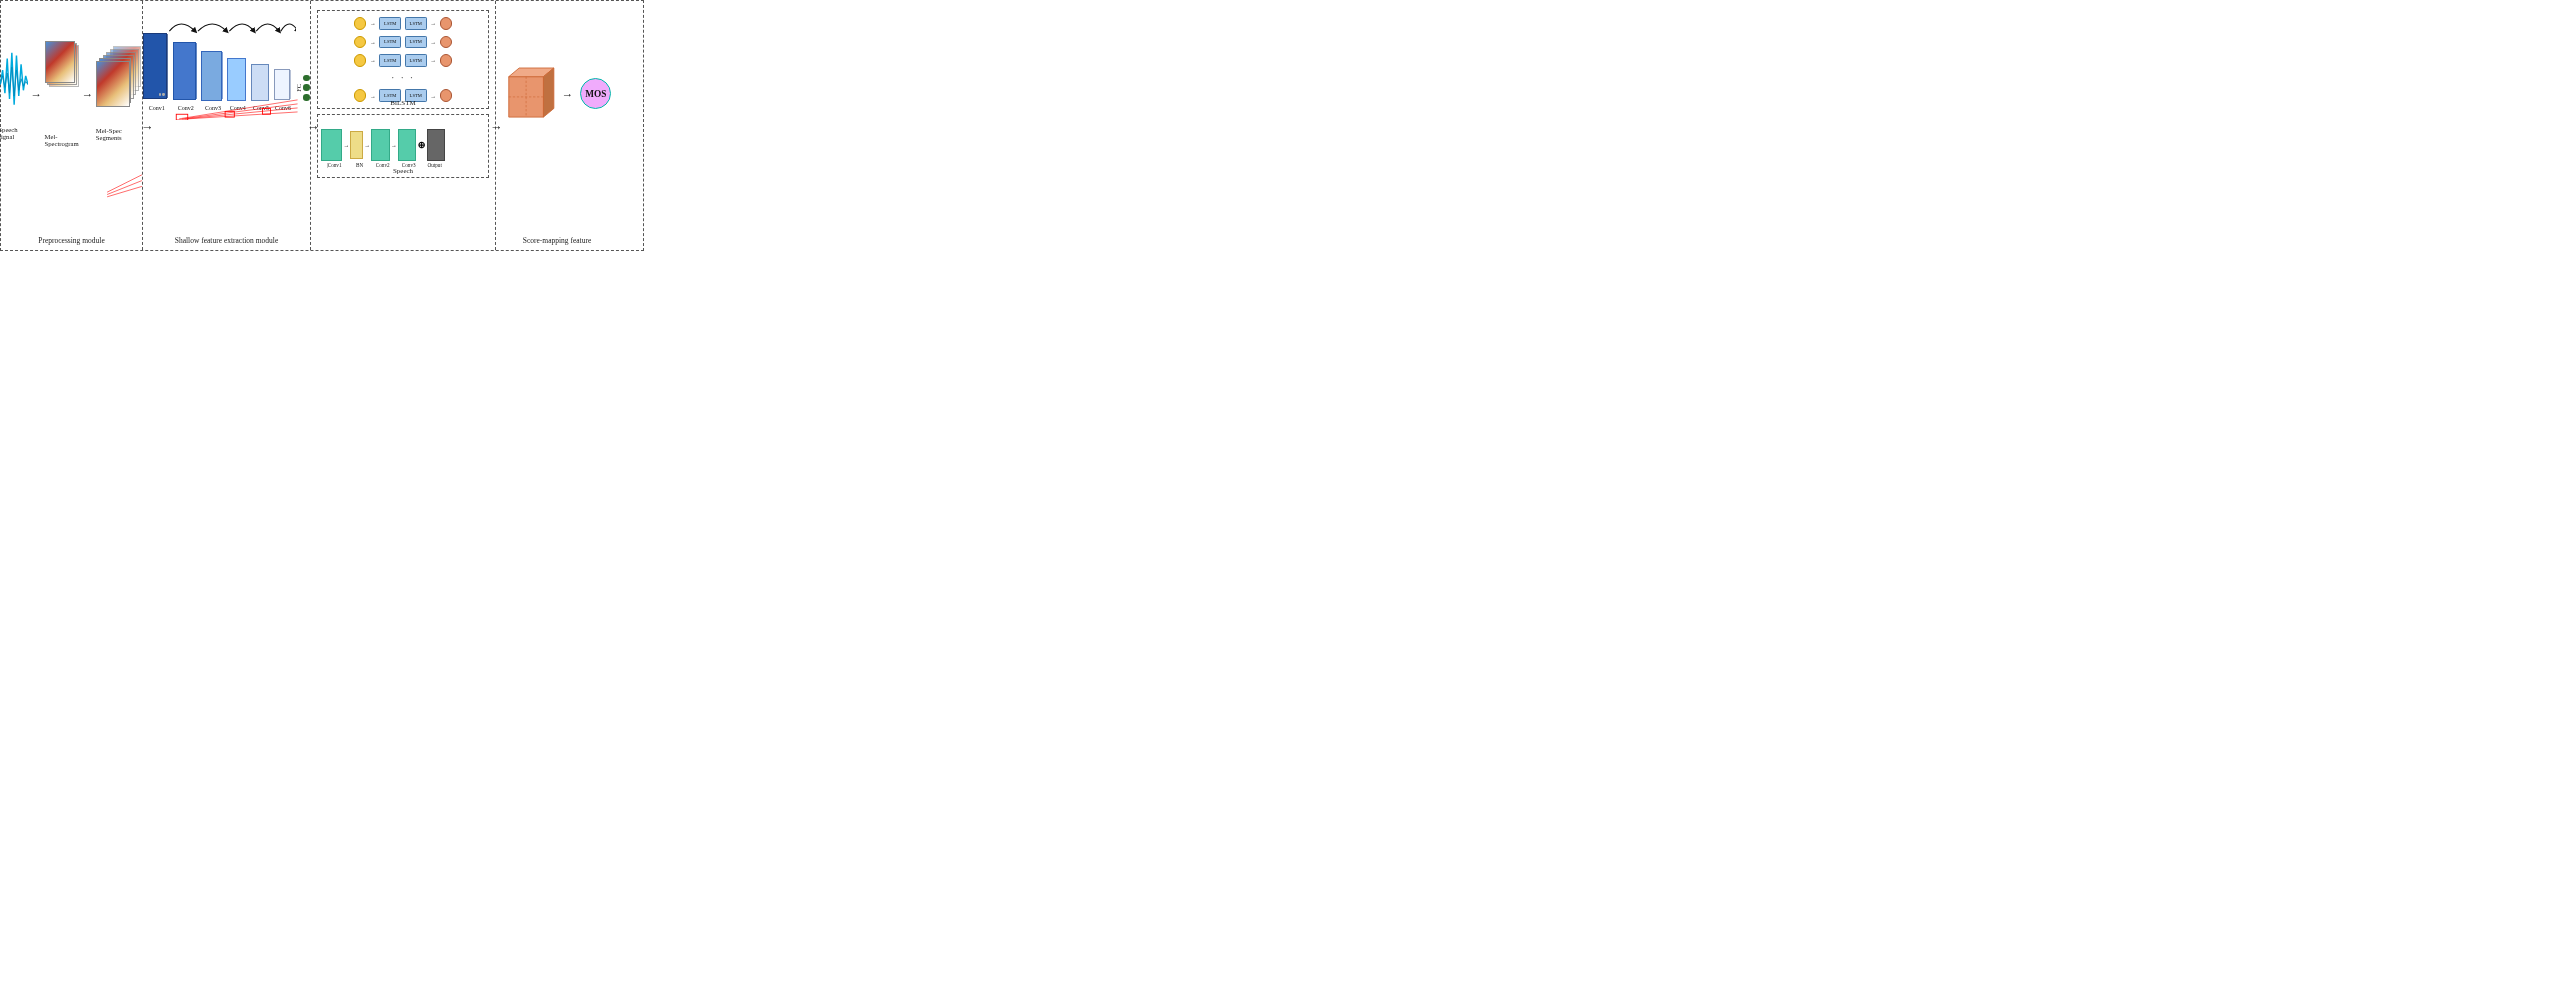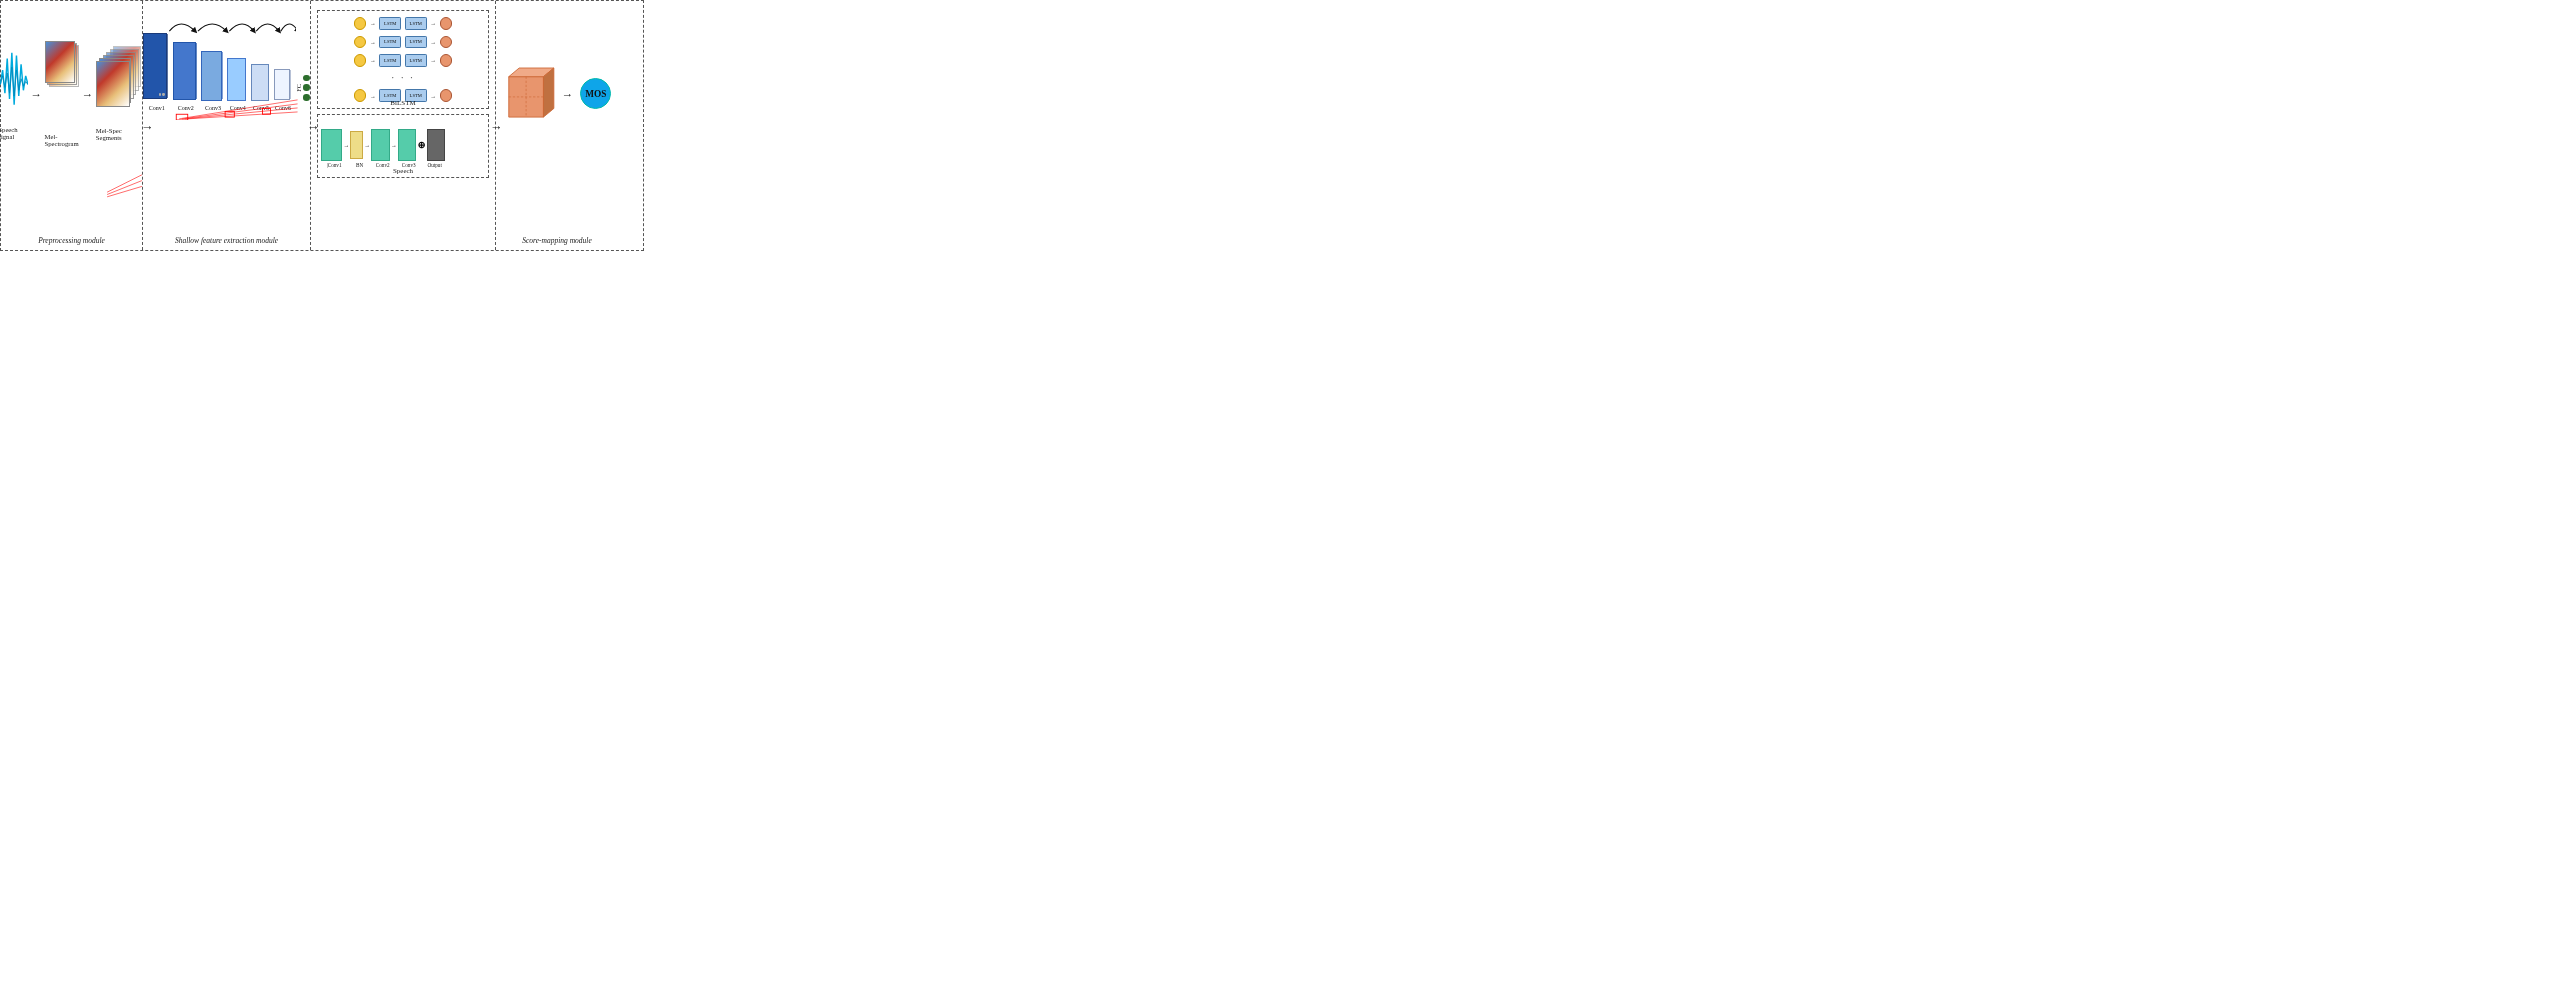--- a/index.html
+++ b/index.html
@@ -27,21 +27,20 @@
       position: relative;
       padding: 5.8px 2.9px;
     }
     .module:last-child { border-right: none; }
     .module-label {
       position: absolute;
       bottom: 4.6px;
       left: 0; right: 0;
       text-align: center;
       font-size: 7.5px;
-      font-style: italic;
       color: #222;
     }
     .sub-label {
       font-size: 6.7px;
       color: #222;
       margin-top: 1.2px;
     }
     
     #module1 {
       width: 142px;
@@ -214,21 +213,21 @@
       align-items: center;
       justify-content: center;
       gap: 7px;
       height: 162px;
       margin-top: 5.8px;
     }
     .mos-circle {
       width: 31px;
       height: 31px;
       border-radius: 50%;
-      background: #0ea5e9;
+      background: #f0abfc;
       border: 1.2px solid #00bbaa;
       display: flex;
       align-items: center;
       justify-content: center;
       font-size: 9.3px;
       font-weight: bold;
       color: #111;
     }
 
     
@@ -499,17 +498,17 @@
         <line x1="10" y1="60" x2="70" y2="60" stroke="#cc6633" stroke-width="1" stroke-dasharray="4,3"></line>
       </svg>
 
       <div style="font-size:11.6px;font-weight:bold;color:#111;">→</div>
 
       <div class="mos-circle">
         <span>MOS</span>
       </div>
 
     </div>
-    <div class="module-label">Score-mapping module</div>
+    <div class="module-label">Score-mapping feature</div>
   </div>
 
 </div>
 
 
 </body></html>

